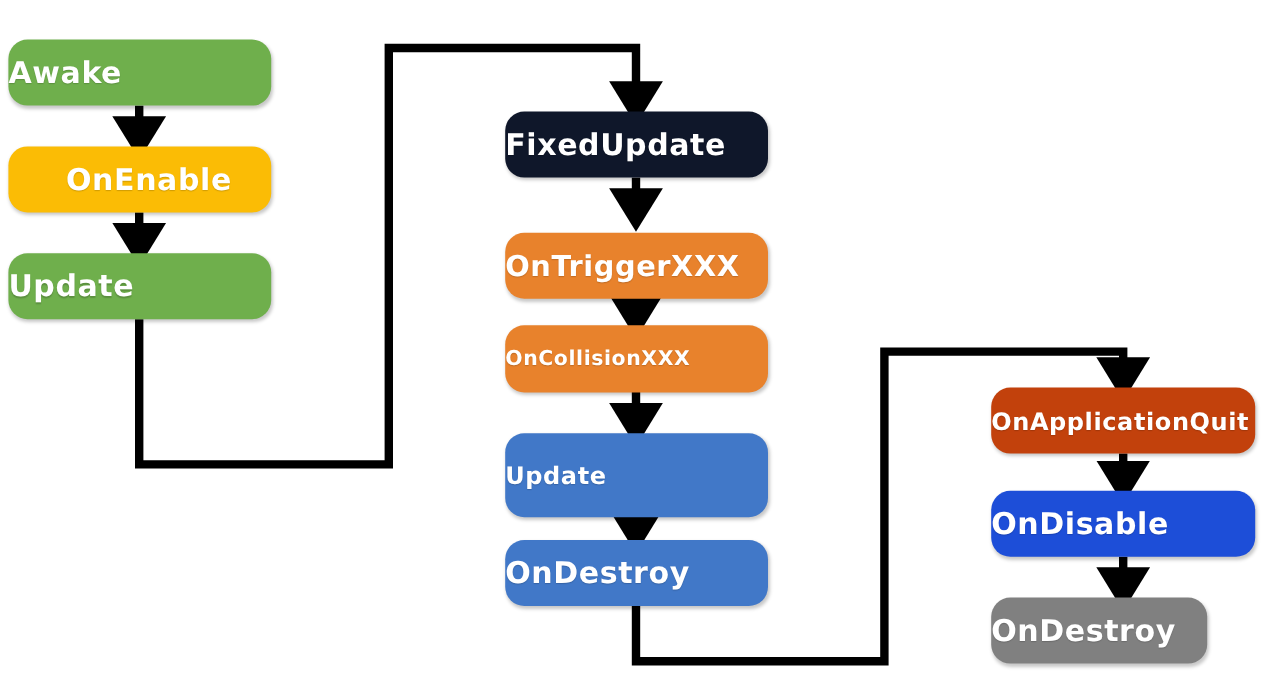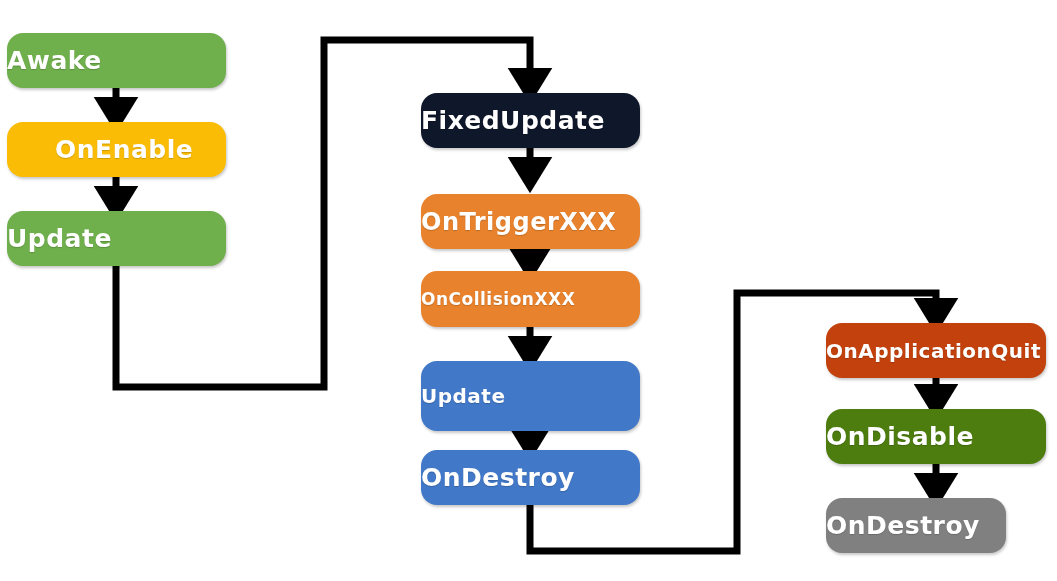--- a/index.html
+++ b/index.html
@@ -129,21 +129,21 @@
   </div>
 
   <div class="node" style="left: 421px; top: 450px; width: 219px; height: 55px; background: rgb(65, 120, 200); font-size: 25px;">
     <span class="node-label">OnDestroy</span>
   </div>
 
   <div class="node" style="left: 826px; top: 323px; width: 220px; height: 55px; background: #c2410c; font-size: 20px;">
     <span class="node-label">OnApplicationQuit</span>
   </div>
 
-  <div class="node" style="left: 826px; top: 409px; width: 220px; height: 55px; background: #4d7c0f; font-size: 25px;">
+  <div class="node" style="left: 826px; top: 409px; width: 220px; height: 55px; background: #1d4ed8; font-size: 25px;">
     <span class="node-label">OnDisable</span>
   </div>
 
   <div class="node" style="left: 826px; top: 498px; width: 180px; height: 55px; background: rgb(128, 128, 128); font-size: 25px;">
     <span class="node-label">OnDestroy</span>
   </div>
 
 </div>
 
 </body></html>

